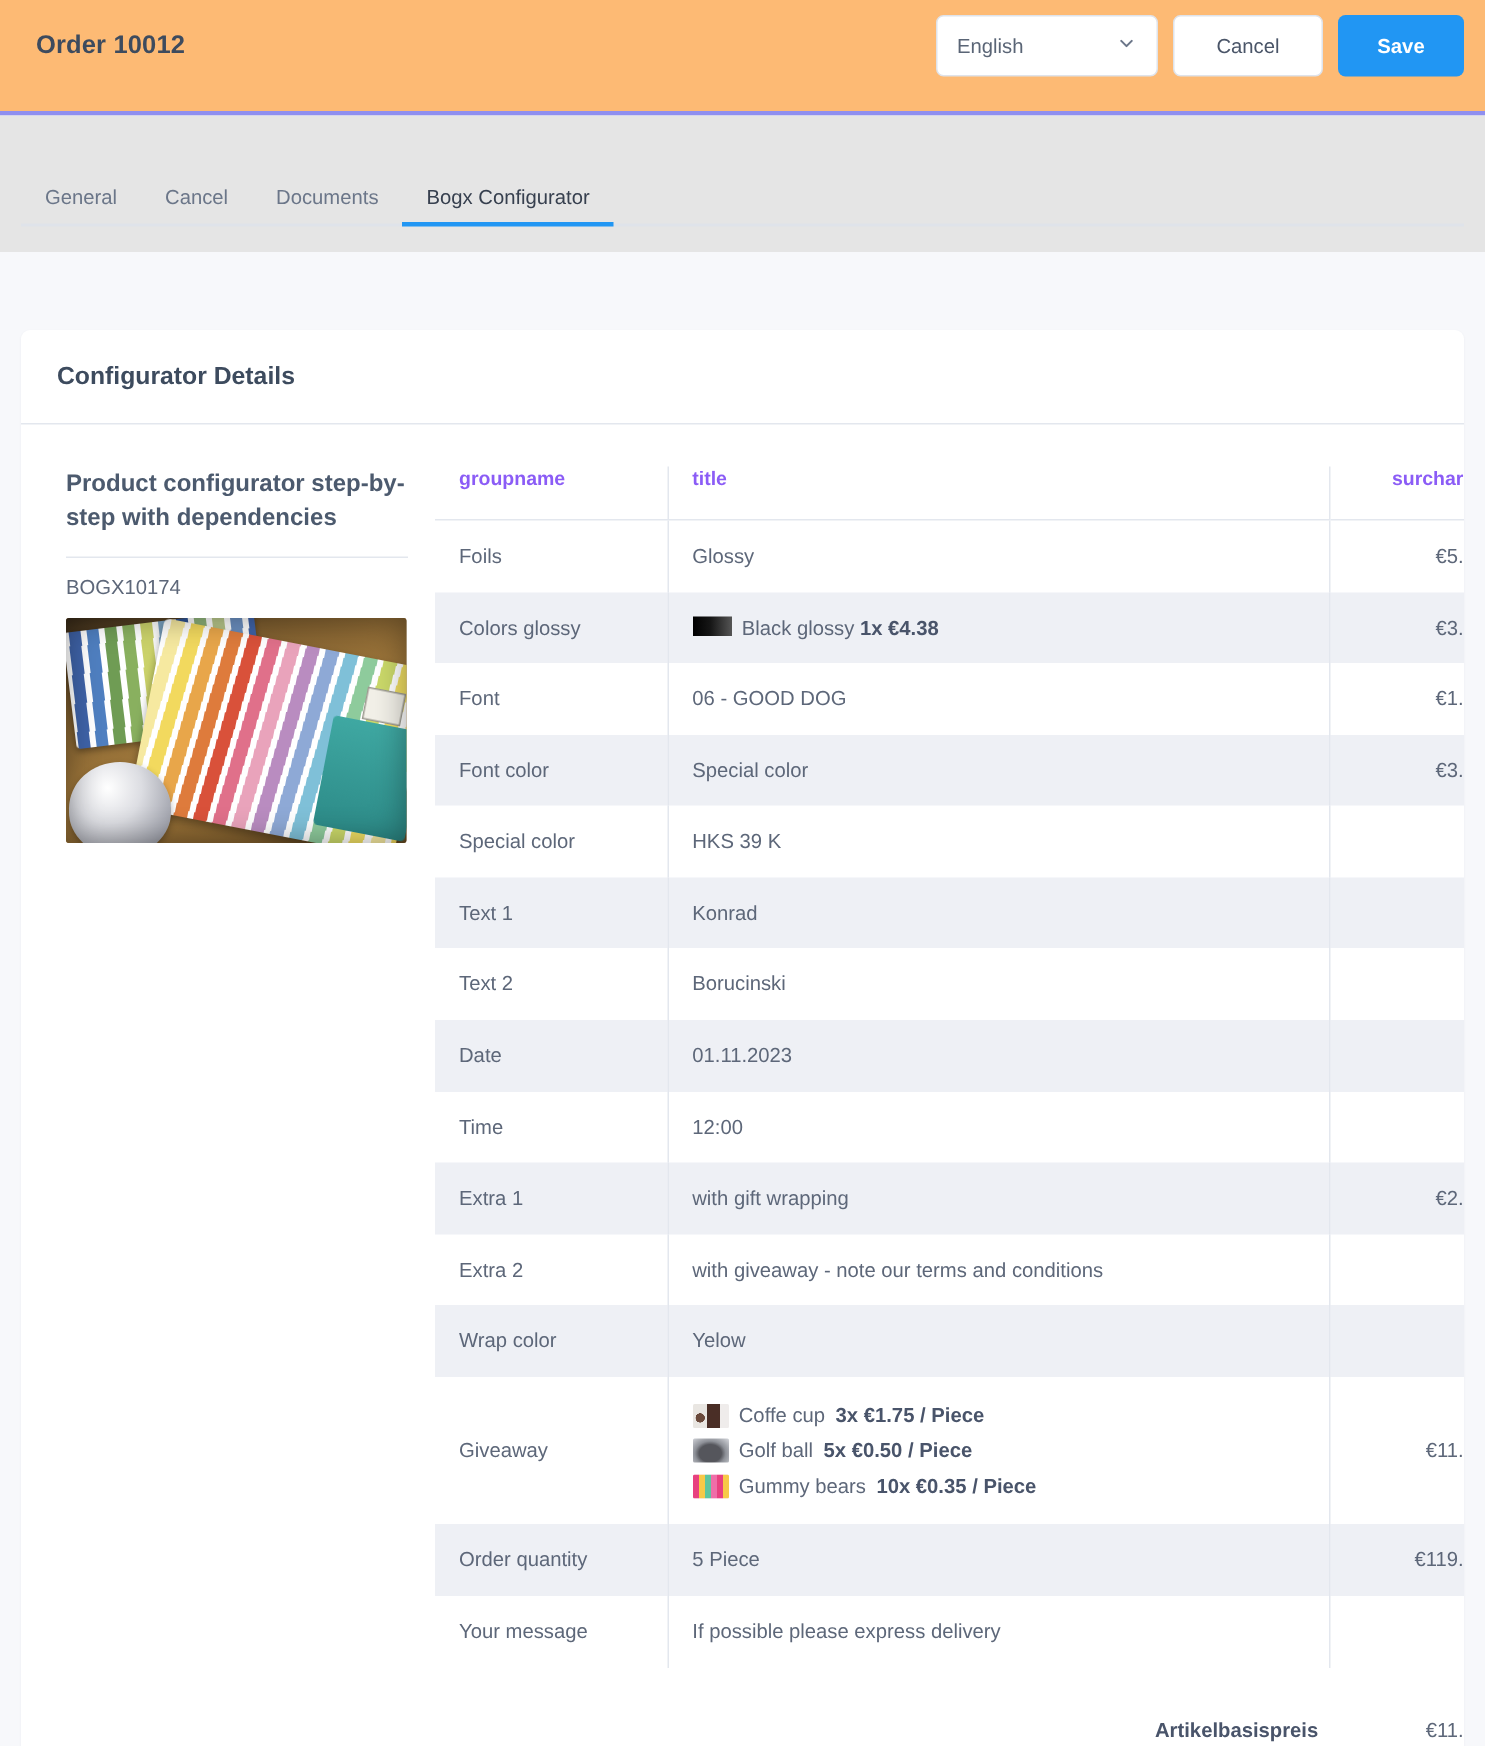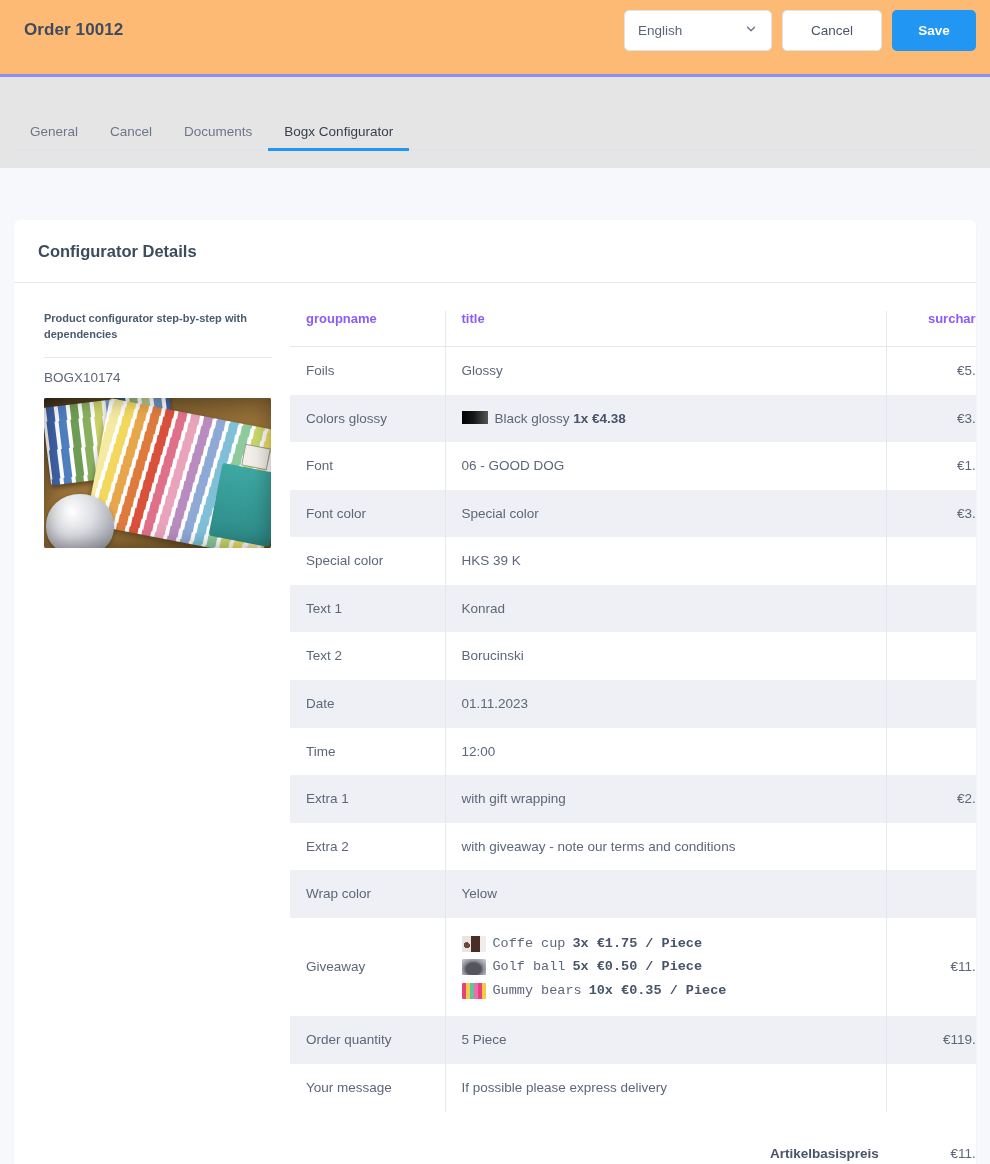--- a/index.html
+++ b/index.html
@@ -134,21 +134,21 @@
     padding: 28px 0 0 0;
   }
 
   
   .product-col {
     width: 276px;
     padding: 0 18px 0 30px;
     flex: 0 0 276px;
   }
   .product-name {
-    font-size: 11px;
+    font-size: 16px;
     font-weight: bold;
     color: #4c5a6e;
     line-height: 1.45;
   }
   .product-divider {
     height: 1px;
     background: #e3e7ee;
     margin: 14px 0 12px 0;
   }
   .product-sku {
@@ -307,21 +307,20 @@
     background: linear-gradient(90deg,#000000 0%, #161616 45%, #555555 100%);
   }
   .val-strong { font-weight: bold; color: #49546a; }
 
   .give-line {
     display: flex;
     align-items: center;
     gap: 7px;
     padding: 2px 0;
     white-space: nowrap;
-    font-family: Liberation Mono, monospace;
   }
   .thumb {
     width: 24px; height: 16px;
     flex: 0 0 24px;
     border-radius: 1px;
     filter: blur(.3px);
   }
   .thumb-cup {
     background:
       radial-gradient(circle at 20% 58%, #6b4a3c 0 14%, rgba(0,0,0,0) 15%),

